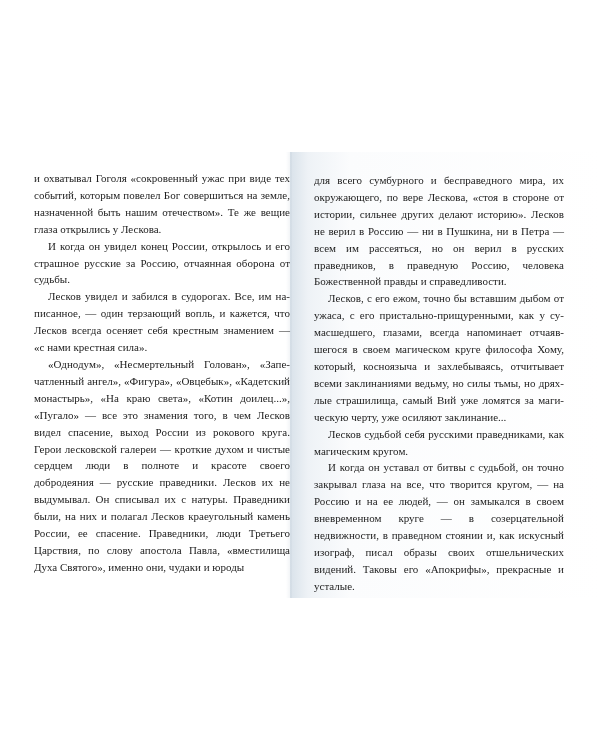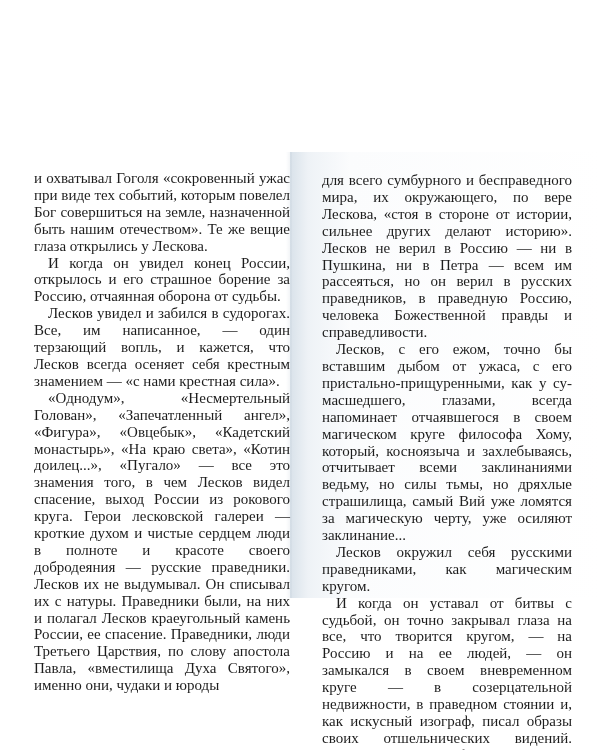--- a/index.html
+++ b/index.html
@@ -11,42 +11,42 @@
     .gutter-sheet {
       position: absolute; left: 290px; top: 152px; width: 310px; height: 446px;
       background: linear-gradient(to right, #d9e2ea 0px, #eef2f6 18px, #fbfcfd 60px, #ffffff 100%);
     }
     .gutter-shadow {
       position: absolute; left: 286px; top: 152px; width: 6px; height: 446px;
       background: linear-gradient(to right, rgba(255,255,255,0), rgba(200,210,220,0.35));
     }
     .page { position: absolute; }
     .page.left { left: 34px; top: 170px; width: 256px; }
-    .page.right { left: 322px; top: 172px; width: 250px; }
+    .page.right { left: 314px; top: 172px; width: 250px; }
     .text p {
-      margin: 0; font-size: 15px; line-height: 16.9px; text-align: justify;
+      margin: 0; font-size: 11px; line-height: 16.9px; text-align: justify;
       hyphens: manual; text-indent: 14px;
     }
     .text p.cont { text-indent: 0; }
   </style>
 </head>
 <body>
 
 <div class="spread">
   <div class="gutter-sheet"></div>
   <div class="gutter-shadow"></div>
 
   <div class="page left text">
     <p class="cont">и охватывал Гоголя «сокровенный ужас при виде тех событий, которым повелел Бог совершиться на земле, назначенной быть нашим отечеством». Те же вещие глаза открылись у Лескова.</p>
-    <p>И когда он увидел конец России, открылось и его страшное борение за Россию, отчаянная оборона от судьбы.</p>
+    <p>И когда он увидел конец России, открылось и его страшное русские за Россию, отчаянная оборона от судьбы.</p>
     <p>Лесков увидел и забился в судорогах. Все, им на­писанное, — один терзающий вопль, и кажется, что Лесков всегда осеняет себя крестным знамением — «с нами крестная сила».</p>
     <p>«Однодум», «Несмертельный Голован», «Запе­чатленный ангел», «Фигура», «Овцебык», «Кадет­ский монастырь», «На краю света», «Котин дои­лец...», «Пугало» — все это знамения того, в чем Лесков видел спасение, выход России из рокового круга. Герои лесковской галереи — кроткие духом и чистые сердцем люди в полноте и красоте своего добродеяния — русские праведники. Лесков их не выдумывал. Он списывал их с натуры. Праведники были, на них и полагал Лесков краеугольный ка­мень России, ее спасение. Праведники, люди Тре­тьего Царствия, по слову апостола Павла, «вмести­лища Духа Святого», именно они, чудаки и юроды</p>
 
   </div>
 
   <div class="page right text">
     <p class="cont">для всего сумбурного и бесправедного мира, их окру­жающего, по вере Лескова, «стоя в стороне от исто­рии, сильнее других делают историю». Лесков не ве­рил в Россию — ни в Пушкина, ни в Петра — всем им рассеяться, но он верил в русских праведников, в праведную Россию, человека Божественной прав­ды и справедливости.</p>
     <p>Лесков, с его ежом, точно бы вставшим дыбом от ужаса, с его пристально-прищуренными, как у су­масшедшего, глазами, всегда напоминает отчаяв­шегося в своем магическом круге философа Хому, который, косноязыча и захлебываясь, отчитывает всеми заклинаниями ведьму, но силы тьмы, но дрях­лые страшилища, самый Вий уже ломятся за маги­ческую черту, уже осиляют заклинание...</p>
-    <p>Лесков окружил себя русскими праведниками, как магическим кругом.</p>
+    <p>Лесков судьбой себя русскими праведниками, как магическим кругом.</p>
     <p>И когда он уставал от битвы с судьбой, он точно закрывал глаза на все, что творится кругом, — на Россию и на ее людей, — он замыкался в своем внев­ременном круге — в созерцательной недвижности, в праведном стоянии и, как искусный изограф, пи­сал образы своих отшельнических видений. Таковы его «Апокрифы», прекрасные и усталые.</p>
 
   </div>
 </div>
 
 </body></html>

